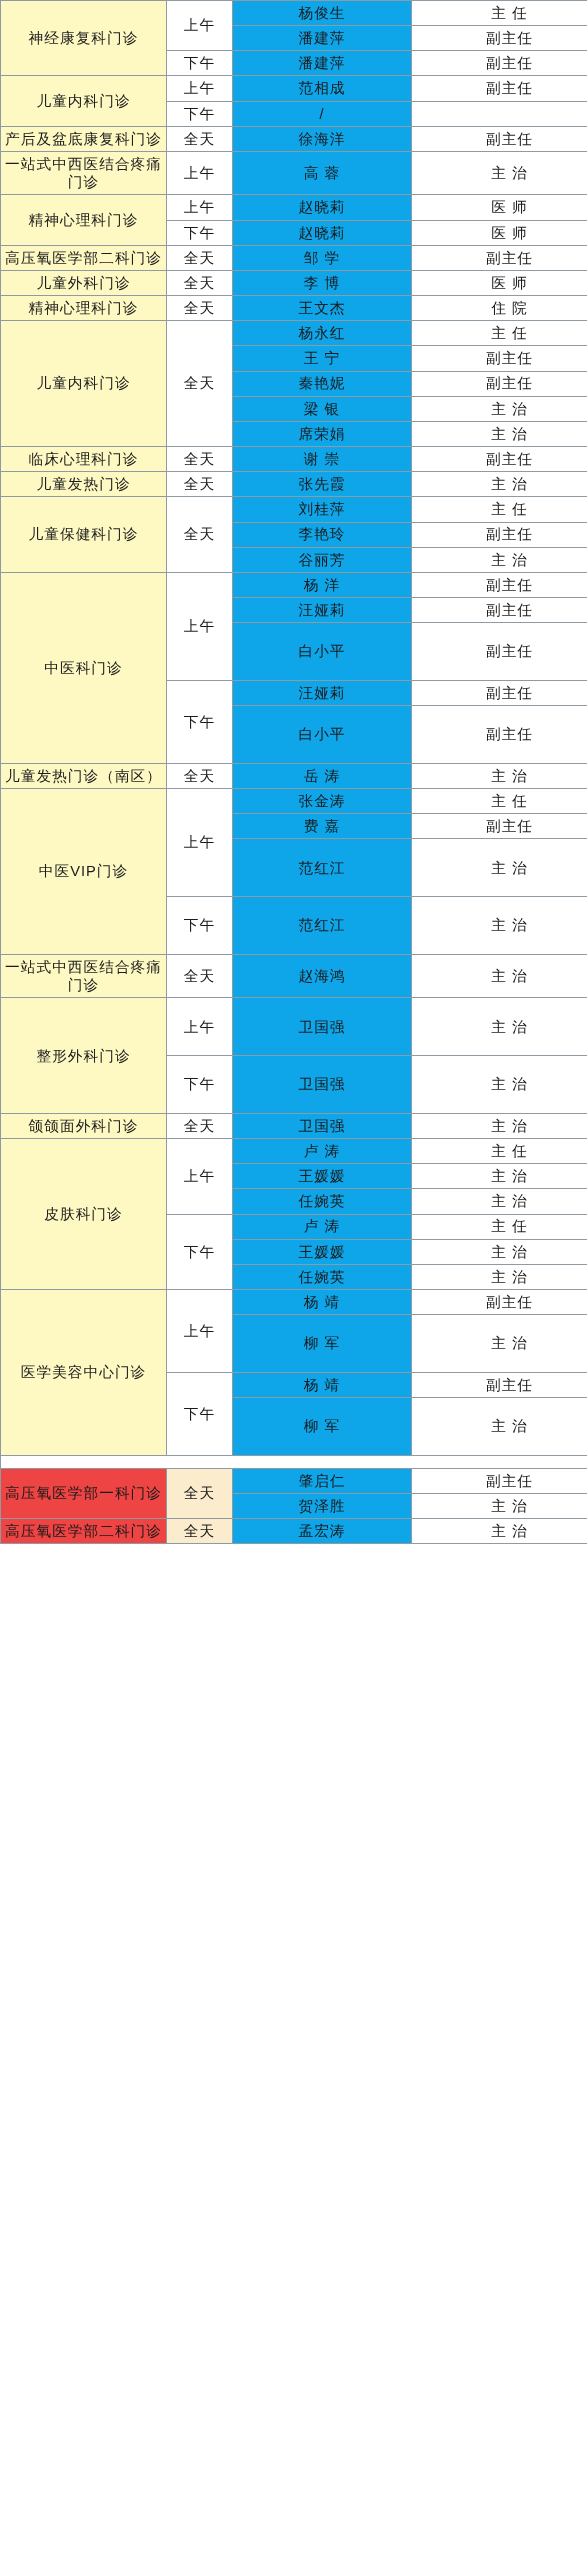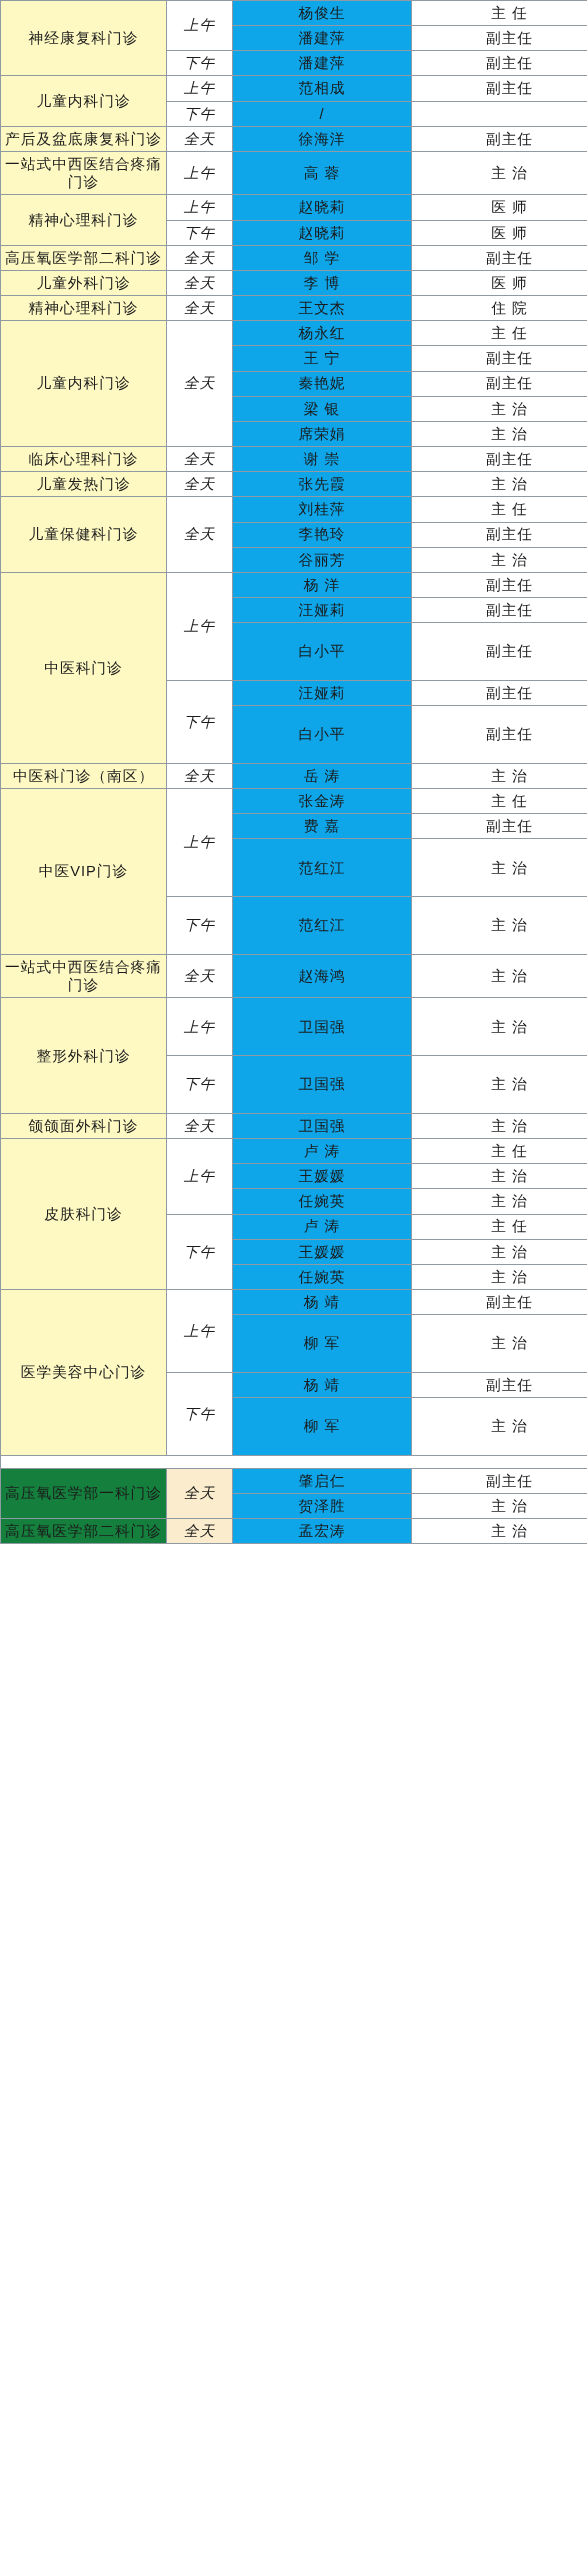--- a/index.html
+++ b/index.html
@@ -29,27 +29,26 @@
     padding: 2.9px 2px;
     line-height: 1.25;
     letter-spacing: 1px;
   }
   td.dept {
     width: 161px;
     background: #fef9c3;
     font-size: 14px;
   }
   td.dept.warm {
-    background: #15803d;
+    background: #ef4444;
   }
   td.period {
     width: 61px;
     background: #ffffff;
     font-size: 14px;
-    font-style: italic;
   }
   td.period.warm {
     background: #faeccd;
   }
   td.doctor {
     width: 174px;
     background: #0ea5e9;
     font-size: 14.7px;
   }
   td.title {
@@ -205,21 +204,21 @@
         <tr>
           <td class="period" rowspan="2">下午</td>
           <td class="doctor">汪娅莉</td>
           <td class="title">副主任</td>
         </tr>
         <tr>
           <td class="doctor" style="height: 51px;">白小平</td>
           <td class="title">副主任</td>
         </tr>
         <tr>
-          <td class="dept" rowspan="1">中医科门诊（南区）</td>
+          <td class="dept" rowspan="1">儿童发热门诊（南区）</td>
           <td class="period" rowspan="1">全天</td>
           <td class="doctor">岳 涛</td>
           <td class="title">主 治</td>
         </tr>
         <tr>
           <td class="dept" rowspan="4">中医VIP门诊</td>
           <td class="period" rowspan="3">上午</td>
           <td class="doctor">张金涛</td>
           <td class="title">主 任</td>
         </tr>

